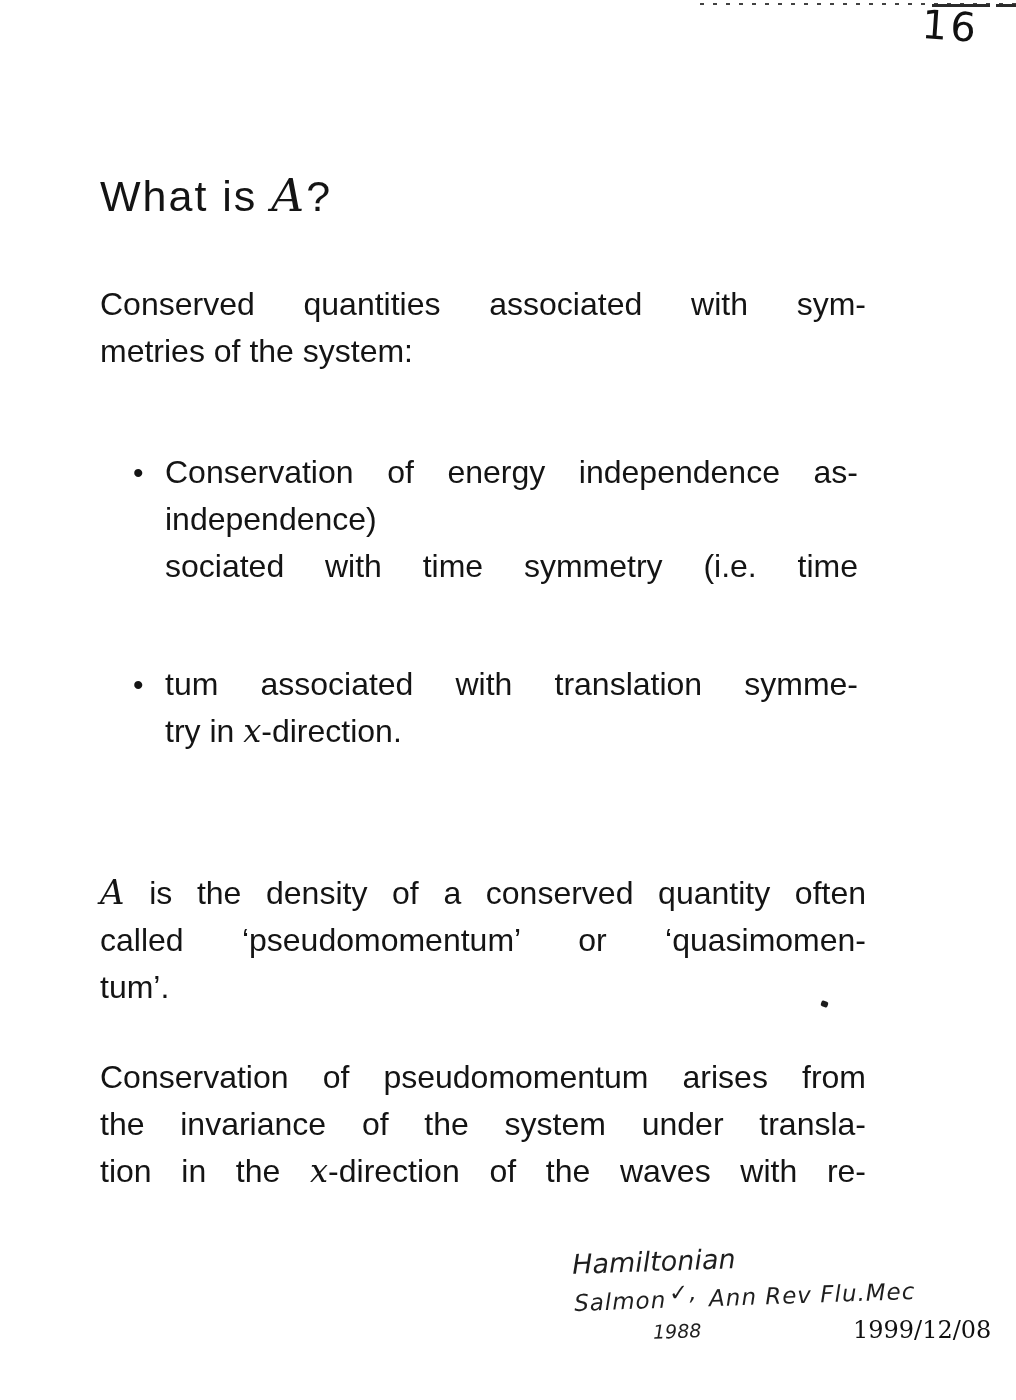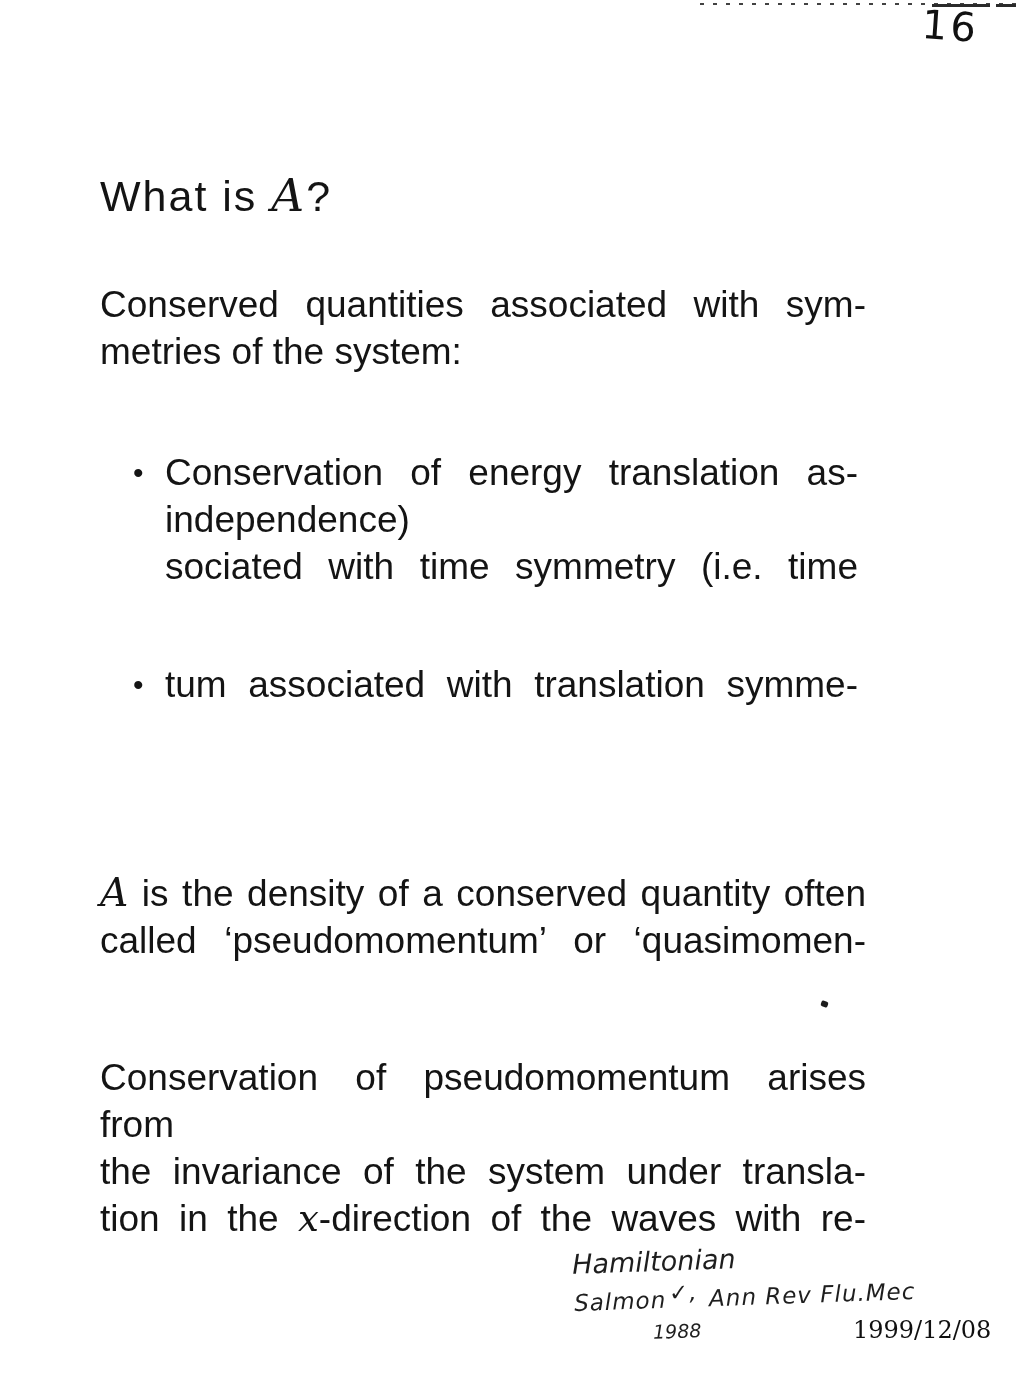--- a/index.html
+++ b/index.html
@@ -35,21 +35,21 @@
   .cal {
     font-family:"DejaVu Serif", serif; font-style:italic; font-size:1.06em;
   }
   .mi {
     font-family:"DejaVu Serif", serif; font-style:italic;
   }
 
   .para { position:absolute; left:100px; width:766px; }
   .btext { position:absolute; left:165px; width:693px; }
   .line {
-    font-size:37px; line-height:47px;
+    font-size:32px; line-height:47px;
     text-align:justify; text-align-last:justify;
   }
   .line.end { text-align:right; text-align-last:left; }
 
   .bullet-marker {
     position:absolute; left:133px; font-size:30px; line-height:47px;
   }
 
   .hand {
     position:absolute; font-family:"DejaVu Sans", sans-serif; font-style:italic;
@@ -79,36 +79,38 @@
   <h1 class="title"><span>What is </span><span class="cal">A</span><span>?</span></h1>
 
   <div class="para" style="top:281px">
     <div class="line"><span>Conserved quantities associated with sym-</span></div>
     <div class="line end"><span>metries of the system:</span></div>
   </div>
 
   <div>
     <span class="bullet-marker" style="top:449px">•</span>
     <div class="btext" style="top:449px">
-      <div class="line"><span>Conservation of energy translation as-</span></div>
+      <div class="line"><span>Conservation of energy independence as-</span></div>
       <div class="line end"><span>independence)</span></div>
       <div class="line"><span>sociated with time symmetry (i.e. time</span></div>
     </div>
   </div>
 
   <div>
     <span class="bullet-marker" style="top:661px">•</span>
     <div class="btext" style="top:661px">
       <div class="line"><span>tum associated with translation symme-</span></div>
+      <div class="line end"><span>try in </span><span class="mi">x</span><span>-direction.</span></div>
     </div>
   </div>
 
   <div class="para" style="top:869px">
     <div class="line"><span class="cal">A</span><span> is the density of a conserved quantity often</span></div>
     <div class="line"><span>called ‘pseudomomentum’ or ‘quasimomen-</span></div>
+    <div class="line end"><span>tum’.</span></div>
   </div>
 
   <div class="para" style="top:1054px">
     <div class="line"><span>Conservation of pseudomomentum arises from</span></div>
     <div class="line"><span>the invariance of the system under transla-</span></div>
     <div class="line"><span>tion in the </span><span class="mi">x</span><span>-direction of the waves with re-</span></div>
   </div>
 
   <div class="dot-artifact"></div>
 

